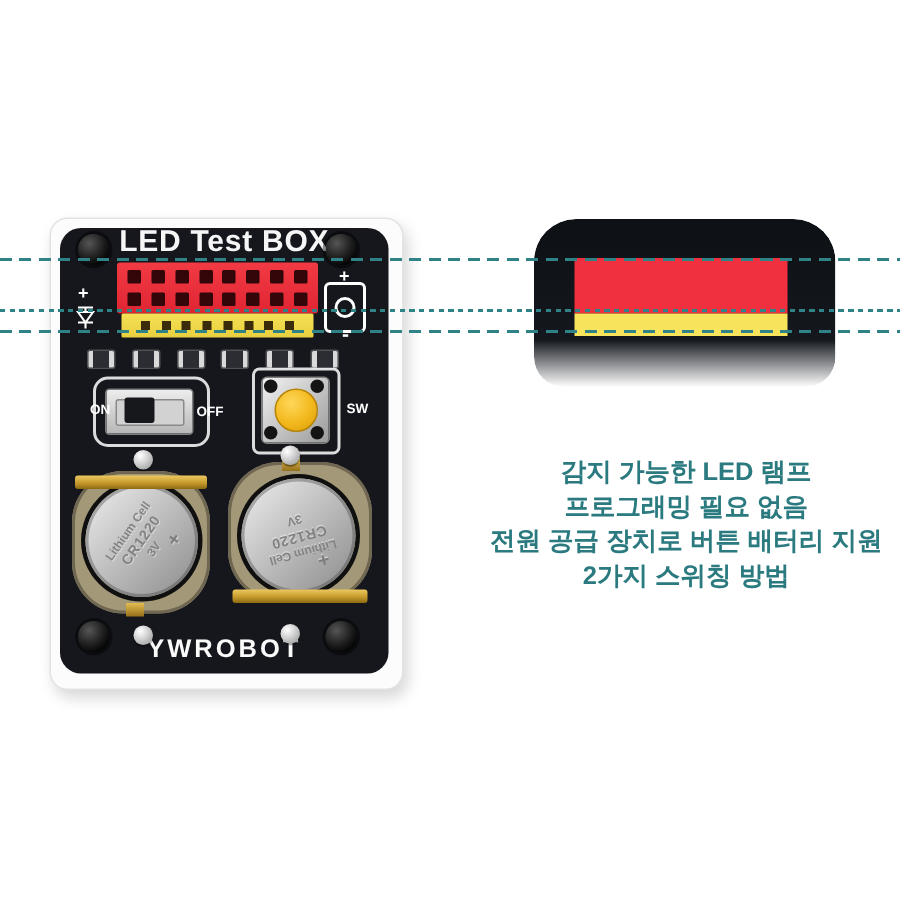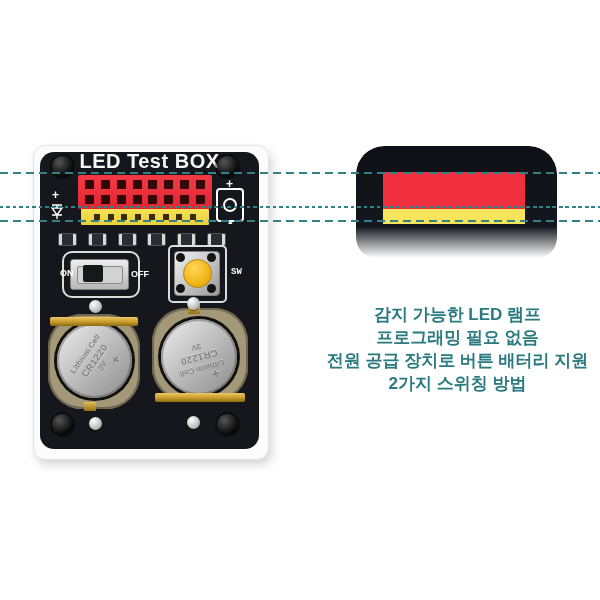--- a/index.html
+++ b/index.html
@@ -69,21 +69,21 @@
   
   .btn-silk{position:absolute;left:168px;top:245px;width:55px;height:54px;z-index:4;
             border:2px solid rgba(255,255,255,.85);border-radius:5px;}
   .btn-base{position:absolute;left:174px;top:251px;width:44px;height:43px;z-index:5;
             background:linear-gradient(135deg,#f2f2f2 0%,#c2c2c2 55%,#9a9a9a 100%);border-radius:4px;
             border:1px solid #808080;}
   .btn-post{position:absolute;width:9px;height:9px;border-radius:50%;background:#141414;z-index:6;}
   .btn-cap{position:absolute;left:183px;top:259px;width:27px;height:27px;border-radius:50%;z-index:7;
            background:radial-gradient(circle at 38% 32%,#ffd75b 0%,#f2b81c 55%,#d99c07 100%);
            border:1px solid #b88405;}
-  #label-sw{left:231px;top:267px;font-family:Liberation Mono, monospace;}
+  #label-sw{left:231px;top:267px;}
 
   
   .holder{position:absolute;background:#a39877;border-radius:34px;z-index:4;
           box-shadow:inset 0 0 0 2px #6f6752;}
   #holder-left{left:48px;top:314px;width:92px;height:95px;}
   #holder-right{left:152px;top:308px;width:96px;height:93px;}
   .coin{position:absolute;border-radius:50%;z-index:6;
         background:linear-gradient(135deg,#e6e6e6 8%,#c4c4c4 42%,#939393 92%);
         box-shadow:inset 0 0 0 2px rgba(60,60,60,.35),0 0 0 3px #101010;}
   #coin-left{left:57px;top:323px;width:75px;height:75px;}
@@ -235,20 +235,21 @@
       <span class="coin-l3">3V</span>
     </div>
   </div>
   <span class="coin-plus" id="plus-right">+</span>
 
   <div class="pin" id="pin-lt"></div>
   <div class="pin" id="pin-lb"></div>
   <div class="pin" id="pin-rt"></div>
   <div class="pin" id="pin-rb"></div>
 
+  <div class="board-logo">YWROBOT</div>
 
   <div class="detail-panel">
     <div class="detail-red" id="detail-red" style="background: rgb(240, 48, 62);"></div>
     <div class="detail-yellow" id="detail-yellow" style="background: rgb(247, 227, 92);"></div>
   </div>
 
   <div class="caption" id="caption" style="color: rgb(42, 122, 128);">
     <div>감지 가능한 LED 램프</div>
     <div>프로그래밍 필요 없음</div>
     <div>전원 공급 장치로 버튼 배터리 지원</div>

